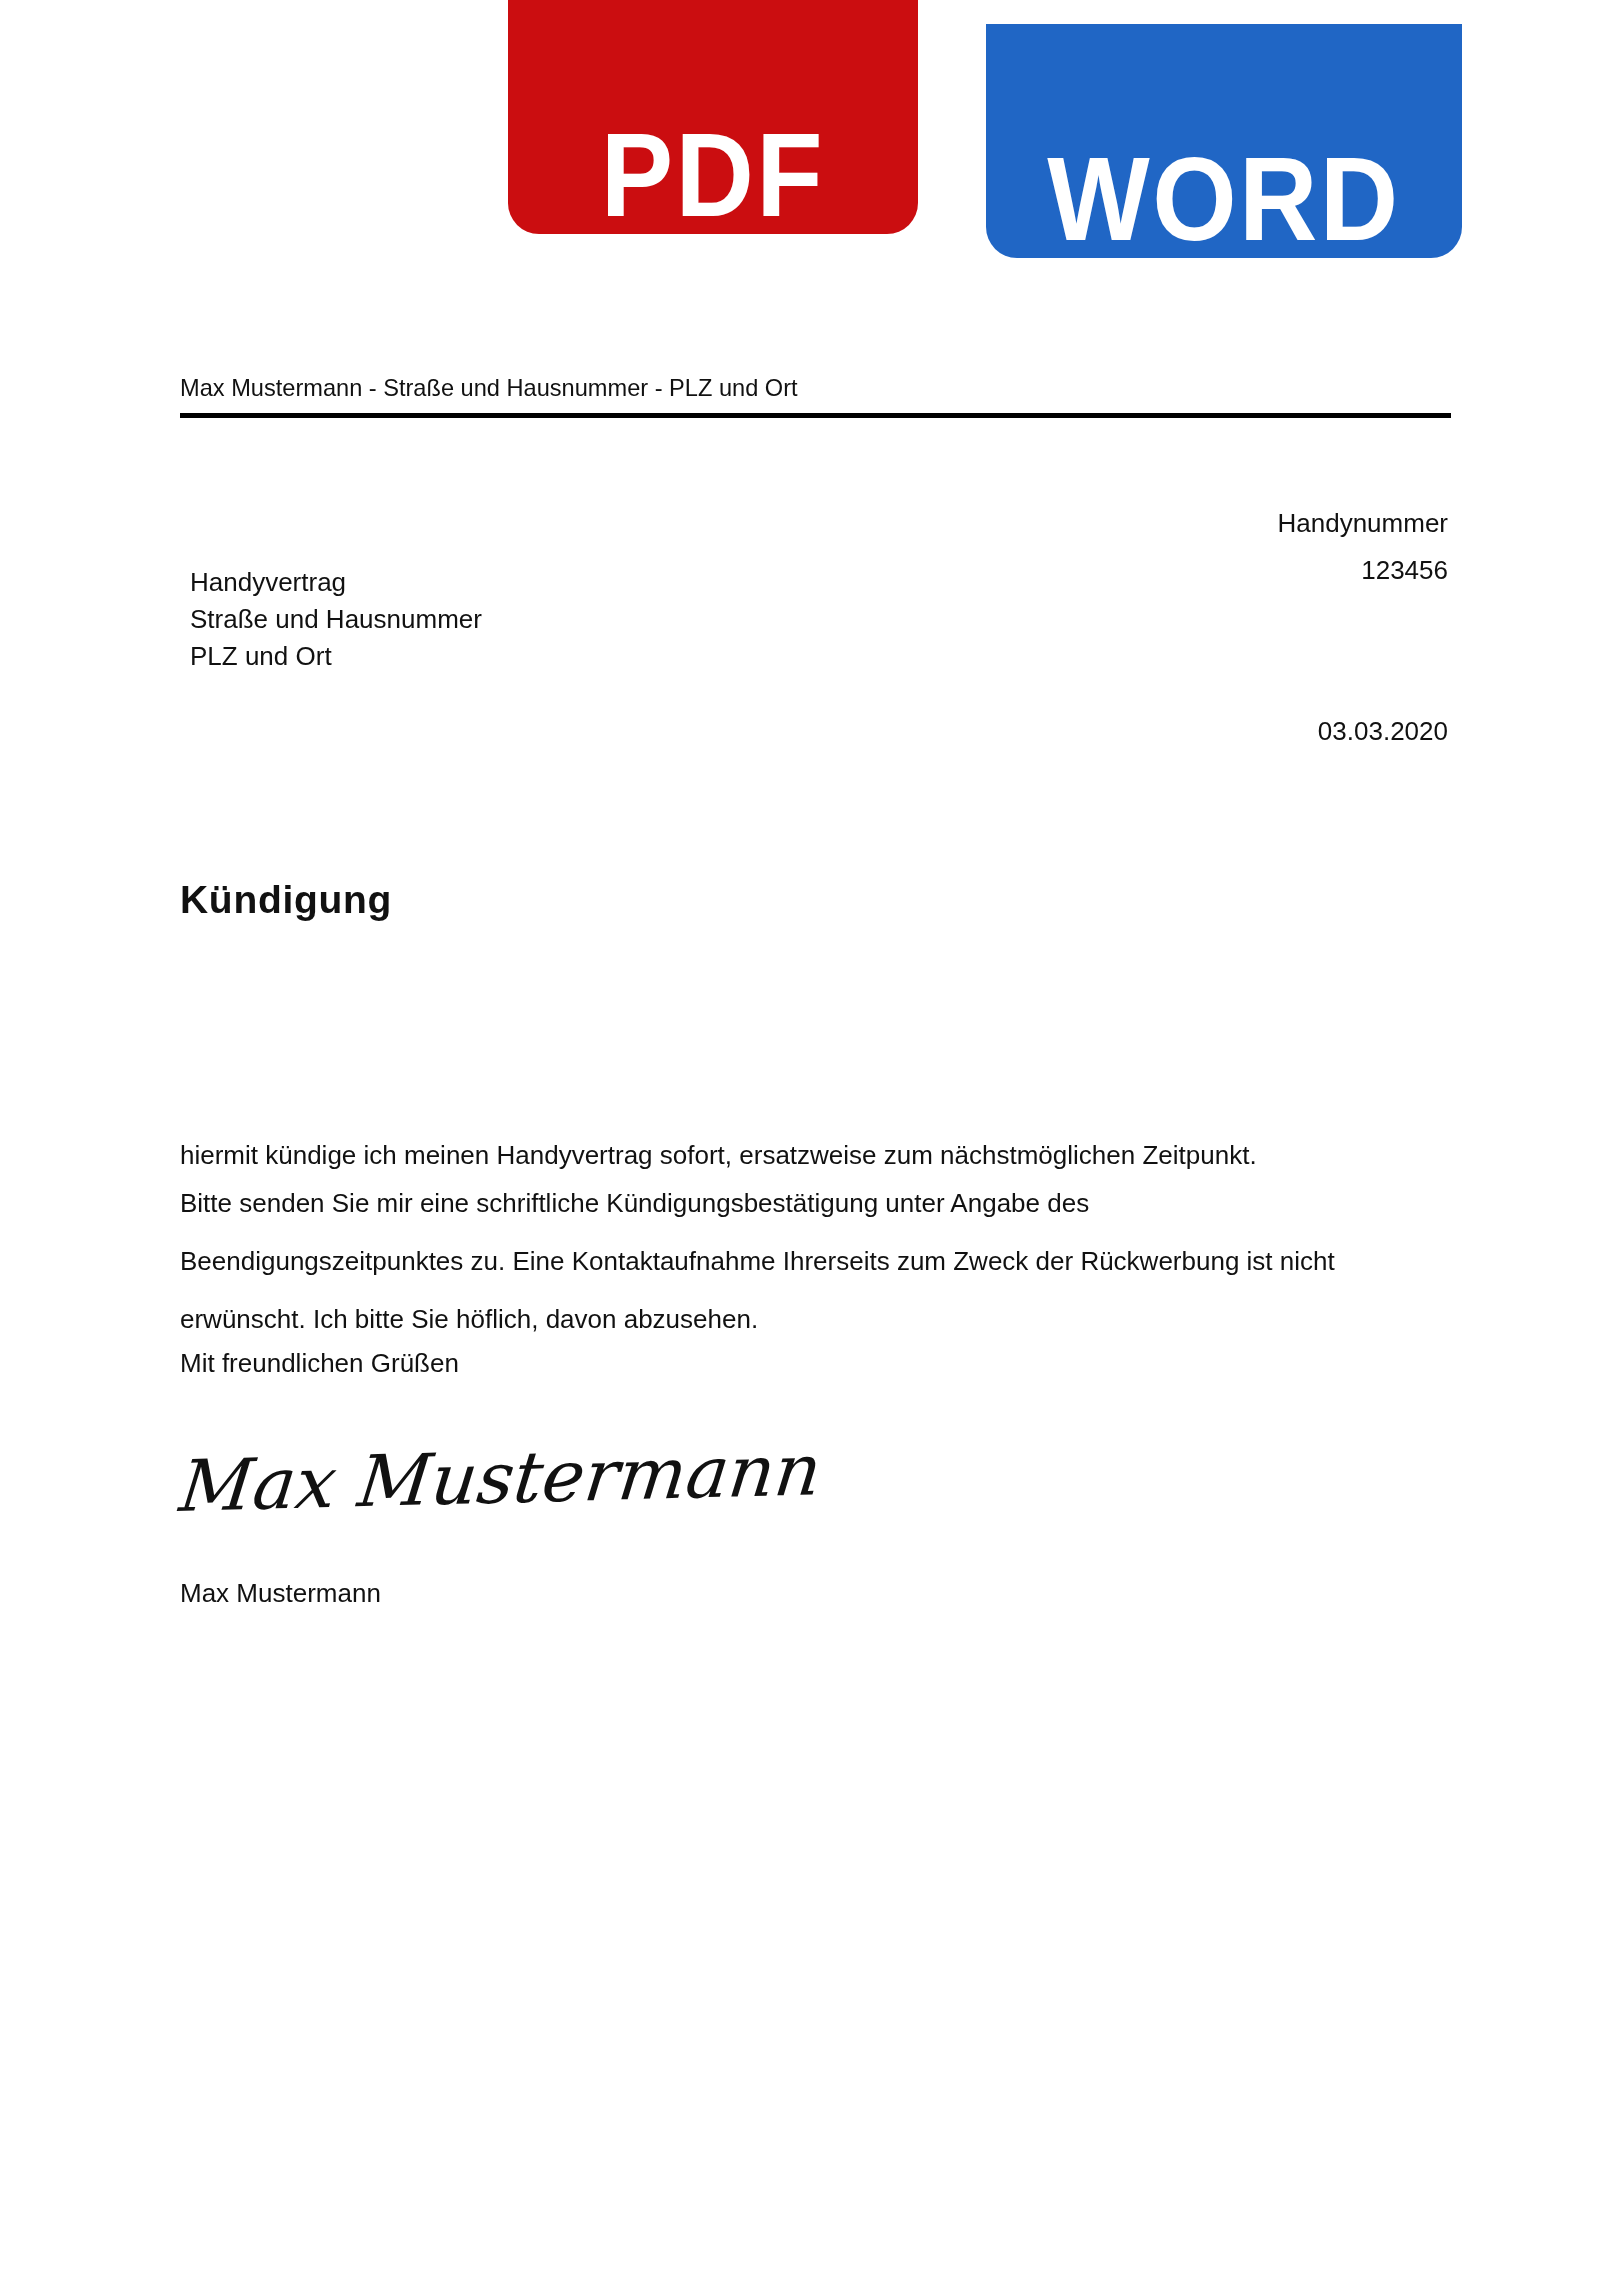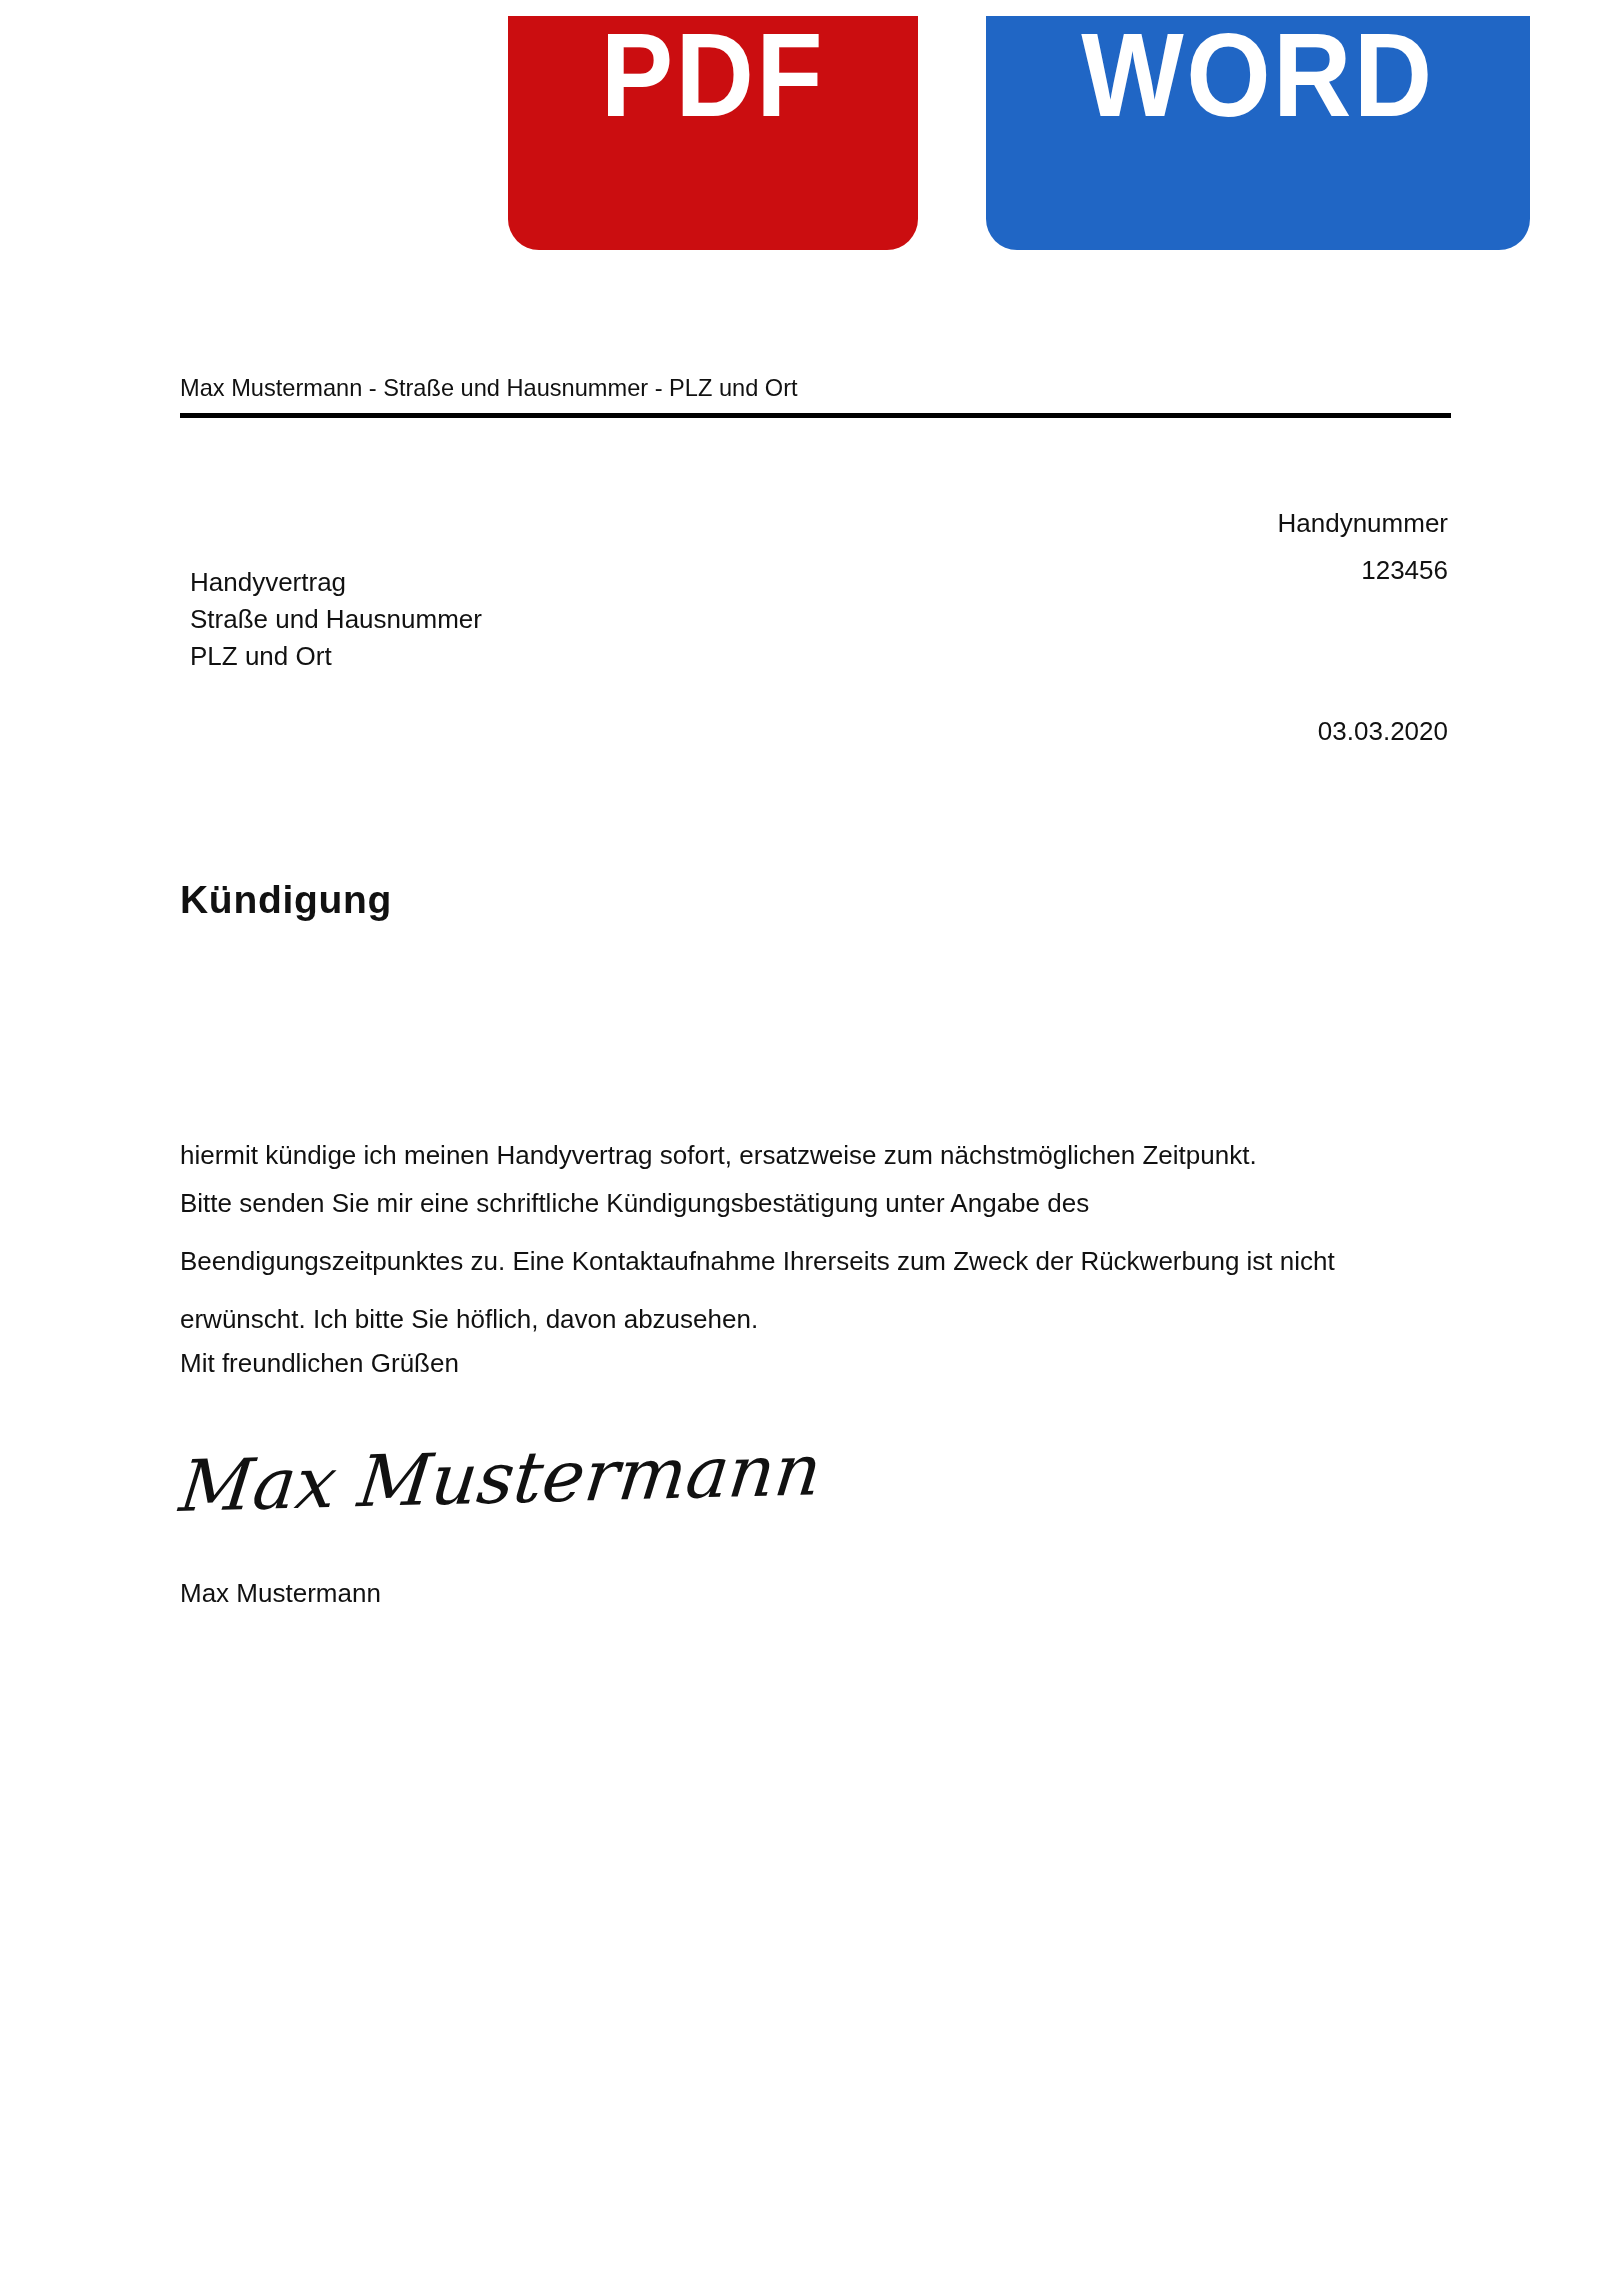--- a/index.html
+++ b/index.html
@@ -10,38 +10,38 @@
     position: relative;
     width: 1623px;
     height: 2295px;
     background: #ffffff;
     overflow: hidden;
   }
 
   
   .dl-button {
     position: absolute;
-    top: 16px;
+    top: 0;
     display: flex;
-    align-items: flex-start;
+    align-items: flex-end;
     justify-content: center;
     border: none;
     border-radius: 0 0 31px 31px;
     cursor: pointer;
   }
   .dl-button .dl-label {
     color: #ffffff;
     font-weight: bold;
     font-size: 118px;
     letter-spacing: 2.6px;
     line-height: 1;
     transform: scaleX(0.92);
   }
   .btn-pdf  { left: 508px;  width: 410px; height: 234px; background: #cb0d10; }
-  .btn-word { left: 986px; width: 544px; height: 234px; background: #2066c5; }
+  .btn-word { left: 986px; width: 476px; height: 234px; background: #2066c5; margin-top: 24px; }
 
   
   .abs { position: absolute; }
 
   .sender-line {
     left: 180px;
     top: 374px;
     width: 1271px;
     font-size: 23.6px;
     line-height: 29px;

